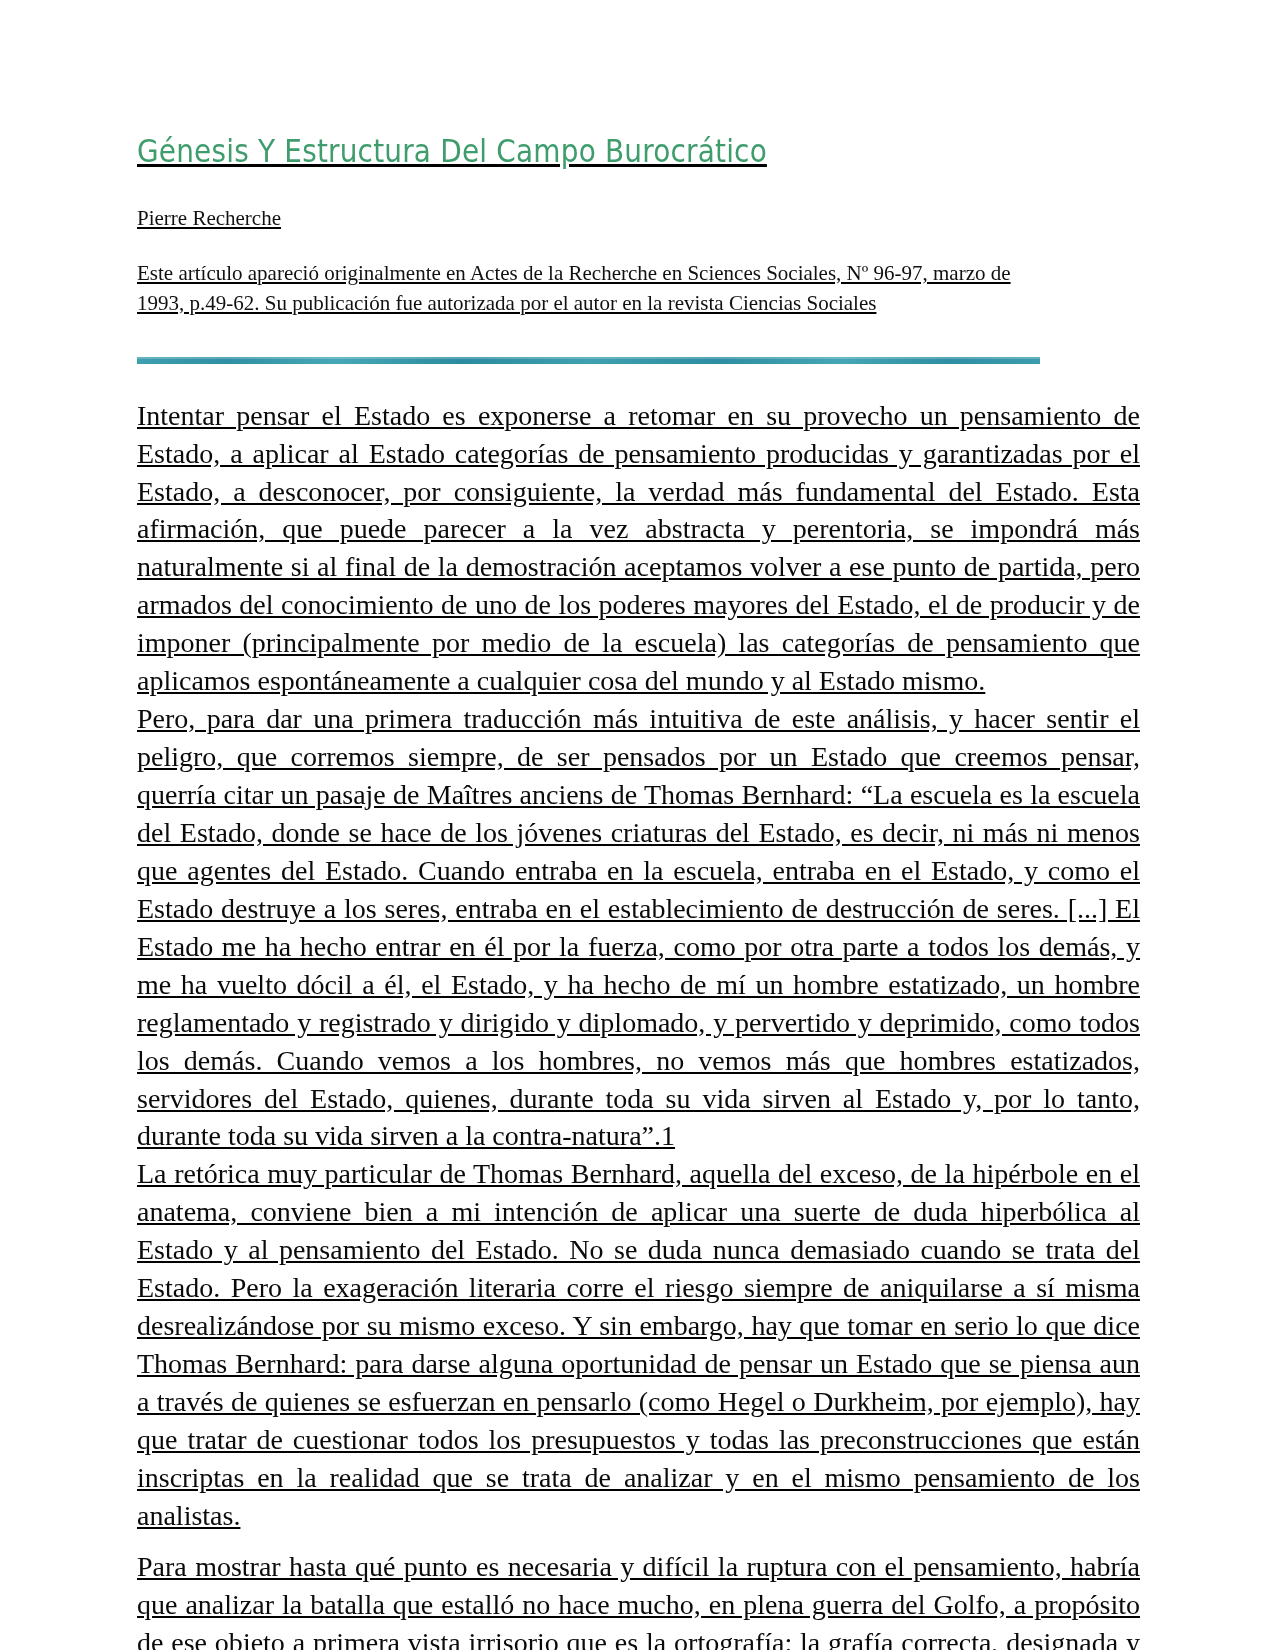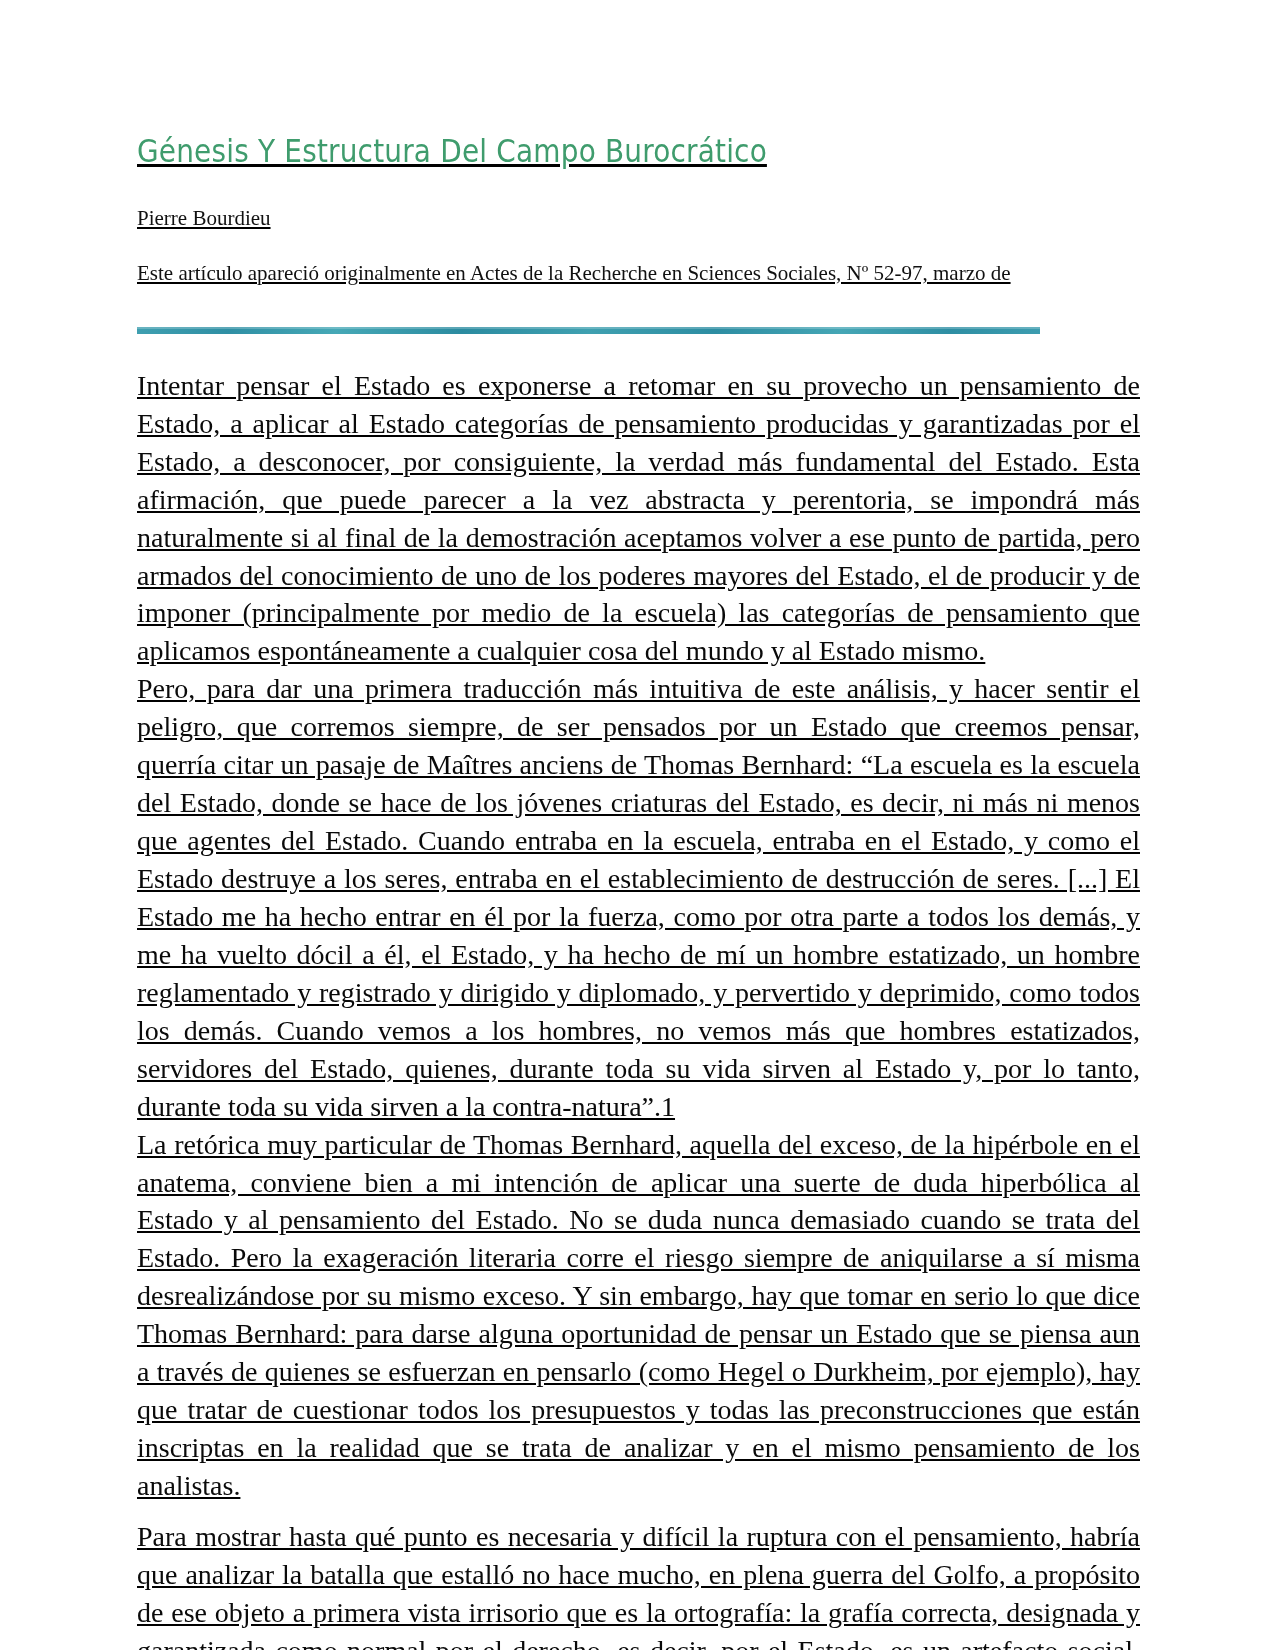--- a/index.html
+++ b/index.html
@@ -117,24 +117,25 @@
   }
 </style>
 </head>
 <body>
 
 <div class="page">
   <div class="content">
 
     <h1 class="doc-title">Génesis Y Estructura Del Campo Burocrático</h1>
 
-    <p class="author">Pierre Bourdieu</p>
+    <p class="author">Pierre Recherche</p>
 
     <p class="source-note">
-      <span>Este artículo apareció originalmente en Actes de la Recherche en Sciences Sociales, Nº 52-97, marzo de</span>
+      <span>Este artículo apareció originalmente en Actes de la Recherche en Sciences Sociales, Nº 96-97, marzo de</span>
+      <span>1993, p.49-62. Su publicación fue autorizada por el autor en la revista Ciencias Sociales</span>
     </p>
 
     <div class="divider-wrap">
       <div class="divider-bar"></div>
     </div>
 
     <div class="body-text">
       <p>Intentar pensar el Estado es exponerse a retomar en su provecho un pensamiento de Estado, a aplicar al Estado categorías de pensamiento producidas y garantizadas por el Estado, a desconocer, por consiguiente, la verdad más fundamental del Estado. Esta afirmación, que puede parecer a la vez abstracta y perentoria, se impondrá más naturalmente si al final de la demostración aceptamos volver a ese punto de partida, pero armados del conocimiento de uno de los poderes mayores del Estado, el de producir y de imponer (principalmente por medio de la escuela) las categorías de pensamiento que aplicamos espontáneamente a cualquier cosa del mundo y al Estado mismo.</p>
       <p>Pero, para dar una primera traducción más intuitiva de este análisis, y hacer sentir el peligro, que corremos siempre, de ser pensados por un Estado que creemos pensar, querría citar un pasaje de Maîtres anciens de Thomas Bernhard: “La escuela es la escuela del Estado, donde se hace de los jóvenes criaturas del Estado, es decir, ni más ni menos que agentes del Estado. Cuando entraba en la escuela, entraba en el Estado, y como el Estado destruye a los seres, entraba en el establecimiento de destrucción de seres. [...] El Estado me ha hecho entrar en él por la fuerza, como por otra parte a todos los demás, y me ha vuelto dócil a él, el Estado, y ha hecho de mí un hombre estatizado, un hombre reglamentado y registrado y dirigido y diplomado, y pervertido y deprimido, como todos los demás. Cuando vemos a los hombres, no vemos más que hombres estatizados, servidores del Estado, quienes, durante toda su vida sirven al Estado y, por lo tanto, durante toda su vida sirven a la contra-natura”.1</p>
       <p>La retórica muy particular de Thomas Bernhard, aquella del exceso, de la hipérbole en el anatema, conviene bien a mi intención de aplicar una suerte de duda hiperbólica al Estado y al pensamiento del Estado. No se duda nunca demasiado cuando se trata del Estado. Pero la exageración literaria corre el riesgo siempre de aniquilarse a sí misma desrealizándose por su mismo exceso. Y sin embargo, hay que tomar en serio lo que dice Thomas Bernhard: para darse alguna oportunidad de pensar un Estado que se piensa aun a través de quienes se esfuerzan en pensarlo (como Hegel o Durkheim, por ejemplo), hay que tratar de cuestionar todos los presupuestos y todas las preconstrucciones que están inscriptas en la realidad que se trata de analizar y en el mismo pensamiento de los analistas.</p>

